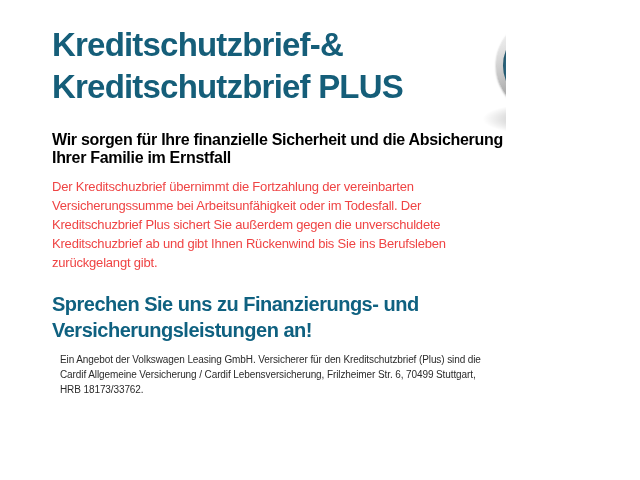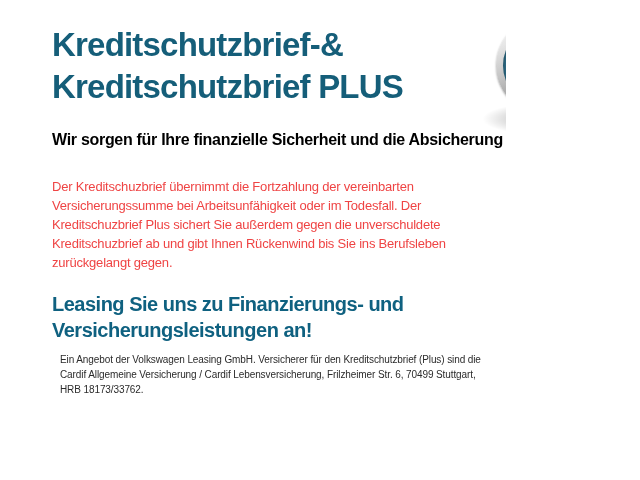--- a/index.html
+++ b/index.html
@@ -146,32 +146,33 @@
       <path d="M36 44 l2.6 8 l2.2 -3 l3 1.4 l-2.4 -7.6 z" fill="#ffffff"></path>
       <path d="M43.5 44 l-1 8 l-2.2 -3 l-3 1.4 l2.4 -7.6 z" fill="#ffffff"></path>
 
       <circle cx="40" cy="40.5" r="6.2" fill="#ffffff"></circle>
       <circle cx="40" cy="40.5" r="3.6" fill="none" stroke="#2e6c86" stroke-width="1.3"></circle>
     </svg>
   </div>
 
   <div class="subtitle">
     <div class="nowrap">Wir sorgen für Ihre finanzielle Sicherheit und die Absicherung</div>
+    <div class="nowrap">Ihrer Familie im Ernstfall</div>
   </div>
 
   <div class="body-copy">
     <div class="nowrap">Der Kreditschuzbrief übernimmt die Fortzahlung der vereinbarten</div>
     <div class="nowrap">Versicherungssumme bei Arbeitsunfähigkeit oder im Todesfall. Der</div>
     <div class="nowrap">Kreditschuzbrief Plus sichert Sie außerdem gegen die unverschuldete</div>
     <div class="nowrap">Kreditschuzbrief ab und gibt Ihnen Rückenwind bis Sie ins Berufsleben</div>
-    <div class="nowrap">zurückgelangt gegen.</div>
+    <div class="nowrap">zurückgelangt gibt.</div>
   </div>
 
   <div class="cta">
-    <div class="nowrap">Leasing Sie uns zu Finanzierungs- und</div>
+    <div class="nowrap">Sprechen Sie uns zu Finanzierungs- und</div>
     <div class="nowrap">Versicherungsleistungen an!</div>
   </div>
 
   <div class="legal">
     <div class="nowrap">Ein Angebot der Volkswagen Leasing GmbH. Versicherer für den Kreditschutzbrief (Plus) sind die</div>
     <div class="nowrap">Cardif Allgemeine Versicherung / Cardif Lebensversicherung, Frilzheimer Str. 6, 70499 Stuttgart,</div>
     <div class="nowrap">HRB 18173/33762.</div>
   </div>
 
   <div class="stripes">

